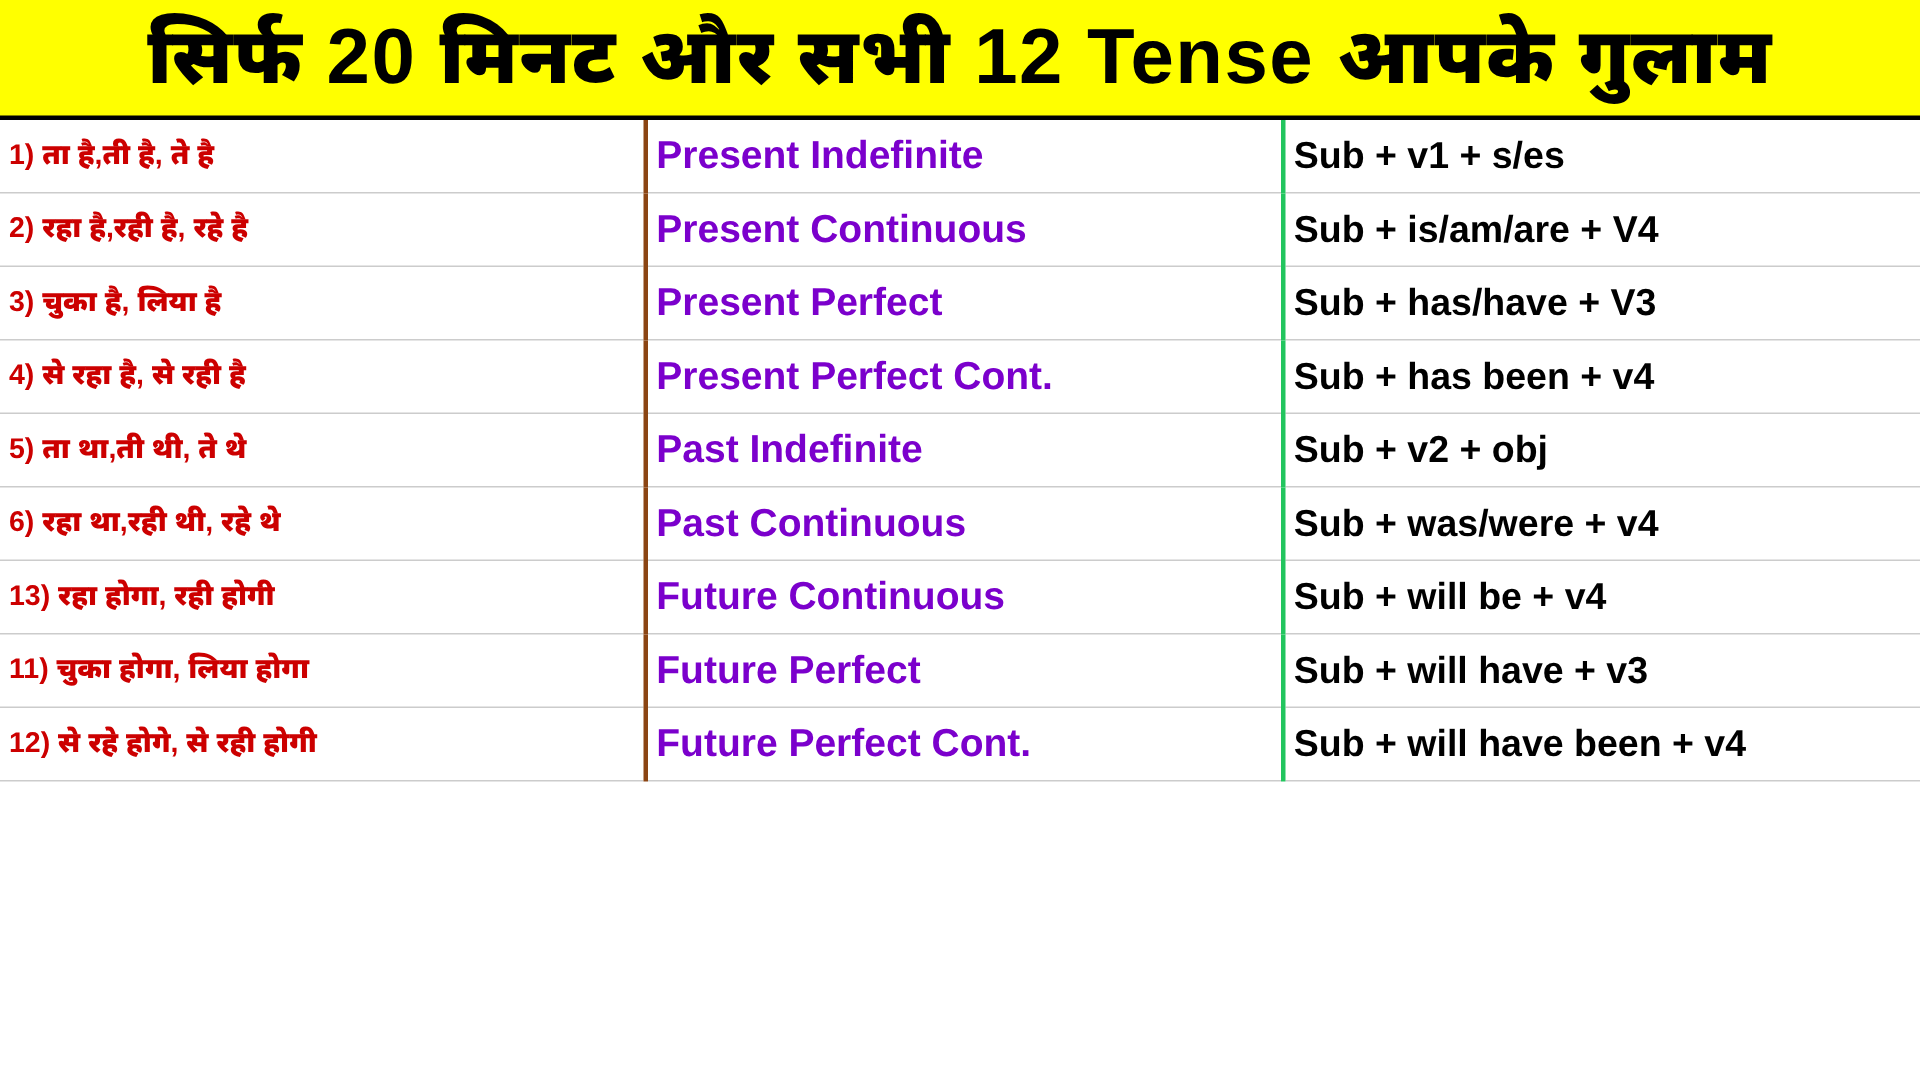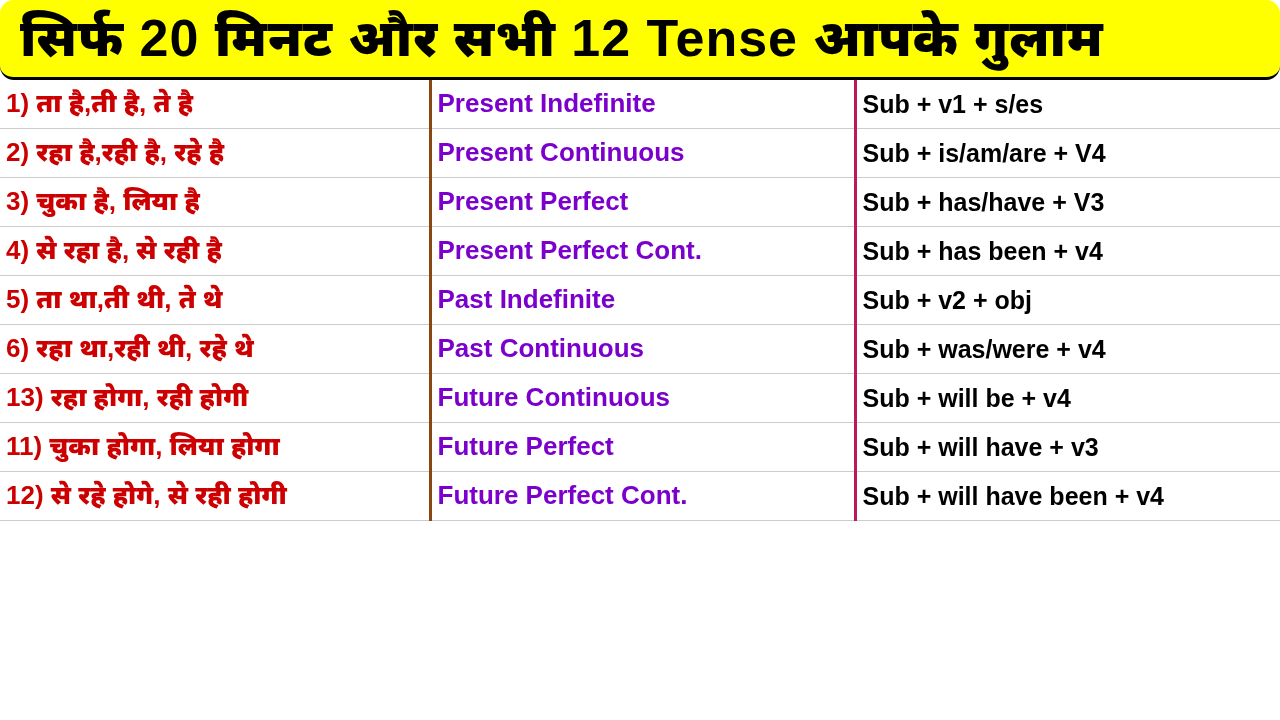--- a/index.html
+++ b/index.html
@@ -6,23 +6,23 @@
     body {
       width: 1280px;
       height: 720px;
       background: #ffffff;
       font-family: Arial, 'Noto Sans Devanagari', sans-serif;
       overflow: hidden;
     }
 
     #header {
       background: #ffff00;
+      text-align: center;
       padding: 10px 20px;
       border-bottom: 3px solid #000;
-      border-radius: 14px;
     }
 
     #header h1 {
       font-size: 52px;
       font-weight: 900;
       color: #000000;
       line-height: 1.1;
       letter-spacing: 1px;
     }
 
@@ -38,38 +38,38 @@
     }
 
     .col-hindi {
       width: 430px;
       border-right: 3px solid #8b4513;
       padding: 4px 10px;
     }
 
     .col-tense {
       width: 425px;
-      border-right: 3px solid #be185d;
+      border-right: 3px solid #22c55e;
       padding: 4px 10px;
     }
 
     .col-formula {
       width: 450px;
       padding: 4px 10px;
     }
 
     .row-item {
       display: flex;
       align-items: center;
       min-height: 49px;
       border-bottom: 1px solid #ccc;
     }
 
     .hindi-text {
-      font-size: 26px;
+      font-size: 19px;
       font-weight: 900;
       color: #cc0000;
       line-height: 1.3;
     }
 
     .tense-text {
       font-size: 26px;
       font-weight: 700;
       color: #7b00cc;
       line-height: 1.3;

